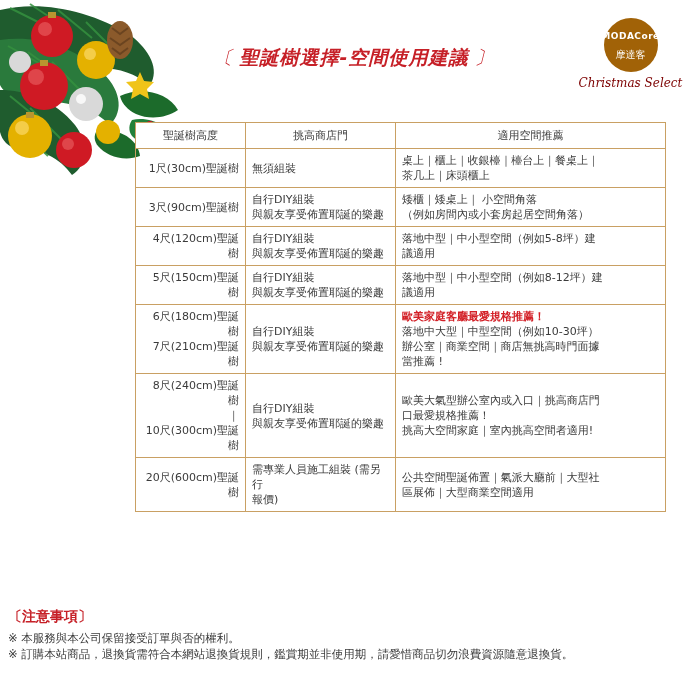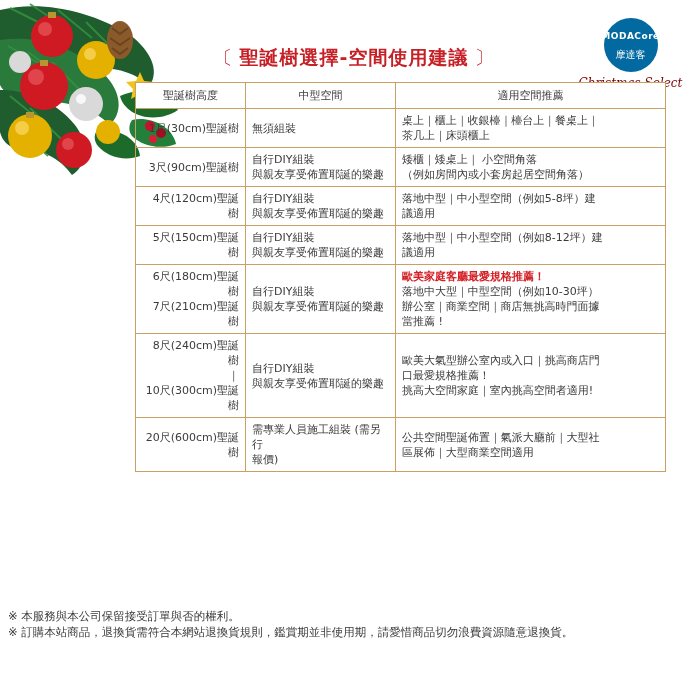--- a/index.html
+++ b/index.html
@@ -31,21 +31,21 @@
     position: absolute;
     right: 12px;
     top: 18px;
     width: 115px;
     text-align: center;
   }
   .logo-circle {
     width: 54px;
     height: 54px;
     border-radius: 50%;
-    background: #0369a1;
+    background: #a16207;
     margin: 0 auto;
     position: relative;
     display: flex;
     flex-direction: column;
     align-items: center;
     justify-content: center;
     color: #ffffff;
   }
   .logo-circle .l1 {
     font-size: 9px;
@@ -66,20 +66,21 @@
     font-family: "DejaVu Serif", "Liberation Serif", serif;
   }
 
   
   .title-wrap {
     position: absolute;
     left: 8px;
     right: 0;
     top: 45px;
     text-align: center;
+    font-style: italic;
   }
   .title {
     display: inline-block;
     font-size: 19px;
     font-weight: bold;
     color: #c62027;
     letter-spacing: 1px;
   }
   .title .bracket {
     color: #c62027;
@@ -91,20 +92,21 @@
   .table-wrap {
     position: absolute;
     left: 135px;
     top: 82px;
     width: 530px;
   }
   table.spec {
     border-collapse: collapse;
     width: 530px;
     table-layout: fixed;
+    margin-top: 40px;
   }
   table.spec th, table.spec td {
     border: 1px solid #c9a063;
     padding: 4px 6px;
     font-size: 11px;
     line-height: 15px;
     vertical-align: middle;
     color: #3b3b3b;
   }
   table.spec th {
@@ -239,21 +241,21 @@
 <div class="table-wrap">
   <table class="spec">
     <colgroup>
         <col class="c1">
         <col class="c2">
         <col class="c3">
       </colgroup>
     <thead>
       <tr>
         <th>聖誕樹高度</th>
-        <th>中型空間</th>
+        <th>挑高商店門</th>
         <th>適用空間推薦</th>
       </tr>
     </thead>
     <tbody>
       <tr>
         <td class="size">1尺(30cm)聖誕樹</td>
         <td class="assembly">無須組裝</td>
         <td class="usage">桌上｜櫃上｜收銀檯｜檯台上｜餐桌上｜
 茶几上｜床頭櫃上</td>
       </tr>
@@ -302,15 +304,18 @@
         <td class="assembly">需專業人員施工組裝 (需另行
 報價)</td>
         <td class="usage">公共空間聖誕佈置｜氣派大廳前｜大型社
 區展佈｜大型商業空間適用</td>
       </tr>
     </tbody>
   </table>
 </div>
 
 <div class="notes">
+  <div class="notes-title">
+    <span>〔</span><span>注意事項</span><span>〕</span>
+  </div>
   <div class="note-line">※ 本服務與本公司保留接受訂單與否的權利。</div>
   <div class="note-line">※ 訂購本站商品，退換貨需符合本網站退換貨規則，鑑賞期並非使用期，請愛惜商品切勿浪費資源隨意退換貨。</div>
 </div>
 
 </body></html>

